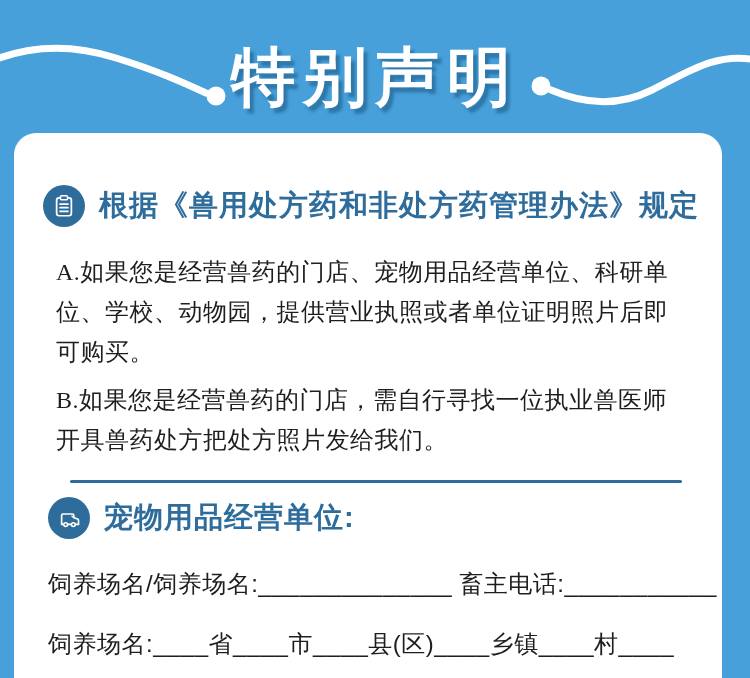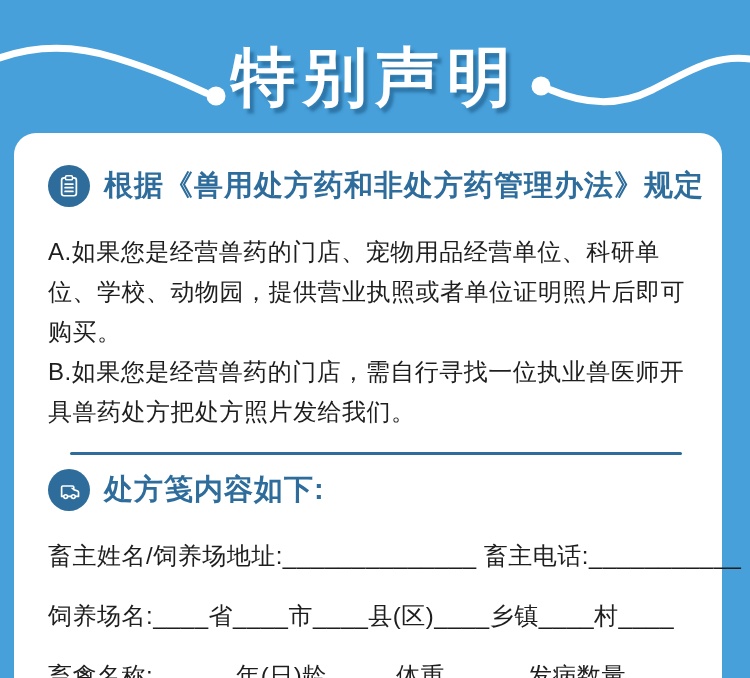--- a/index.html
+++ b/index.html
@@ -24,41 +24,41 @@
   
   .card {
     position: absolute; left: 14px; top: 133px;
     width: 708px; height: 600px;
     background: #ffffff;
     border-radius: 22px;
     box-sizing: border-box;
     padding: 0 28px 0 34px;
   }
   .section-header { display: flex; align-items: center; gap: 14px; }
-  .section-header.first { margin-top: 32px; }
+  .section-header.first { margin-top: 52px; justify-content: center; }
   .section-header.second { margin-top: 14px; }
   .icon-badge {
     width: 42px; height: 42px; flex: none;
     border-radius: 50%;
     background: #2E6D9B;
     display: flex; align-items: center; justify-content: center;
   }
   .section-heading {
     font-size: 29px; font-weight: bold;
     color: #2E6D9B; letter-spacing: 1px;
     white-space: nowrap;
   }
   .notice-body {
     margin-top: 25px;
     width: 650px;
     font-size: 24px; line-height: 40px;
     color: #1E1E1E;
     letter-spacing: 0.5px;
   }
-  .notice-body p { margin: 0; }
+  .notice-body p { margin: 8px; font-family: Liberation Serif, serif; }
   .divider {
     margin: 20px 0 0 22px;
     width: 612px; height: 3px;
     background: #2E6D9B;
     border-radius: 2px;
   }
   .form-lines { margin-top: 30px; }
   .form-line {
     font-size: 24px; line-height: 30px;
     color: #1E1E1E;
@@ -104,22 +104,22 @@
 
   <div class="section-header second">
     <span class="icon-badge">
       <svg width="27" height="27" viewBox="0 0 24 24" aria-hidden="true">
         <path d="M5 9.2 C5 8.5 5.5 8 6.2 8 H14.6 C15.3 8 15.8 8.5 15.8 9.2 V11.2 L19.2 12.4 C19.7 12.6 20 13 20 13.5 V17.3 H5 Z" fill="none" stroke="#ffffff" stroke-width="1.5" stroke-linejoin="round"></path>
         <line x1="14.2" y1="10" x2="15.6" y2="10.9" stroke="#ffffff" stroke-width="1.3" stroke-linecap="round"></line>
         <circle cx="8.6" cy="17.4" r="1.7" fill="#2E6D9B" stroke="#ffffff" stroke-width="1.4"></circle>
         <circle cx="15.4" cy="17.4" r="1.7" fill="#2E6D9B" stroke="#ffffff" stroke-width="1.4"></circle>
       </svg>
     </span>
-    <span class="section-heading">处方笺内容如下:</span>
+    <span class="section-heading">宠物用品经营单位:</span>
   </div>
 
   <div class="form-lines">
-    <div class="form-line">畜主姓名/饲养场地址:______________ 畜主电话:___________</div>
+    <div class="form-line">饲养场名/饲养场名:______________ 畜主电话:___________</div>
     <div class="form-line">饲养场名:____省____市____县(区)____乡镇____村____</div>
     <div class="form-line">畜禽名称:______年(日)龄_____体重______发病数量_____</div>
   </div>
 
 </div>
 
 </body></html>

